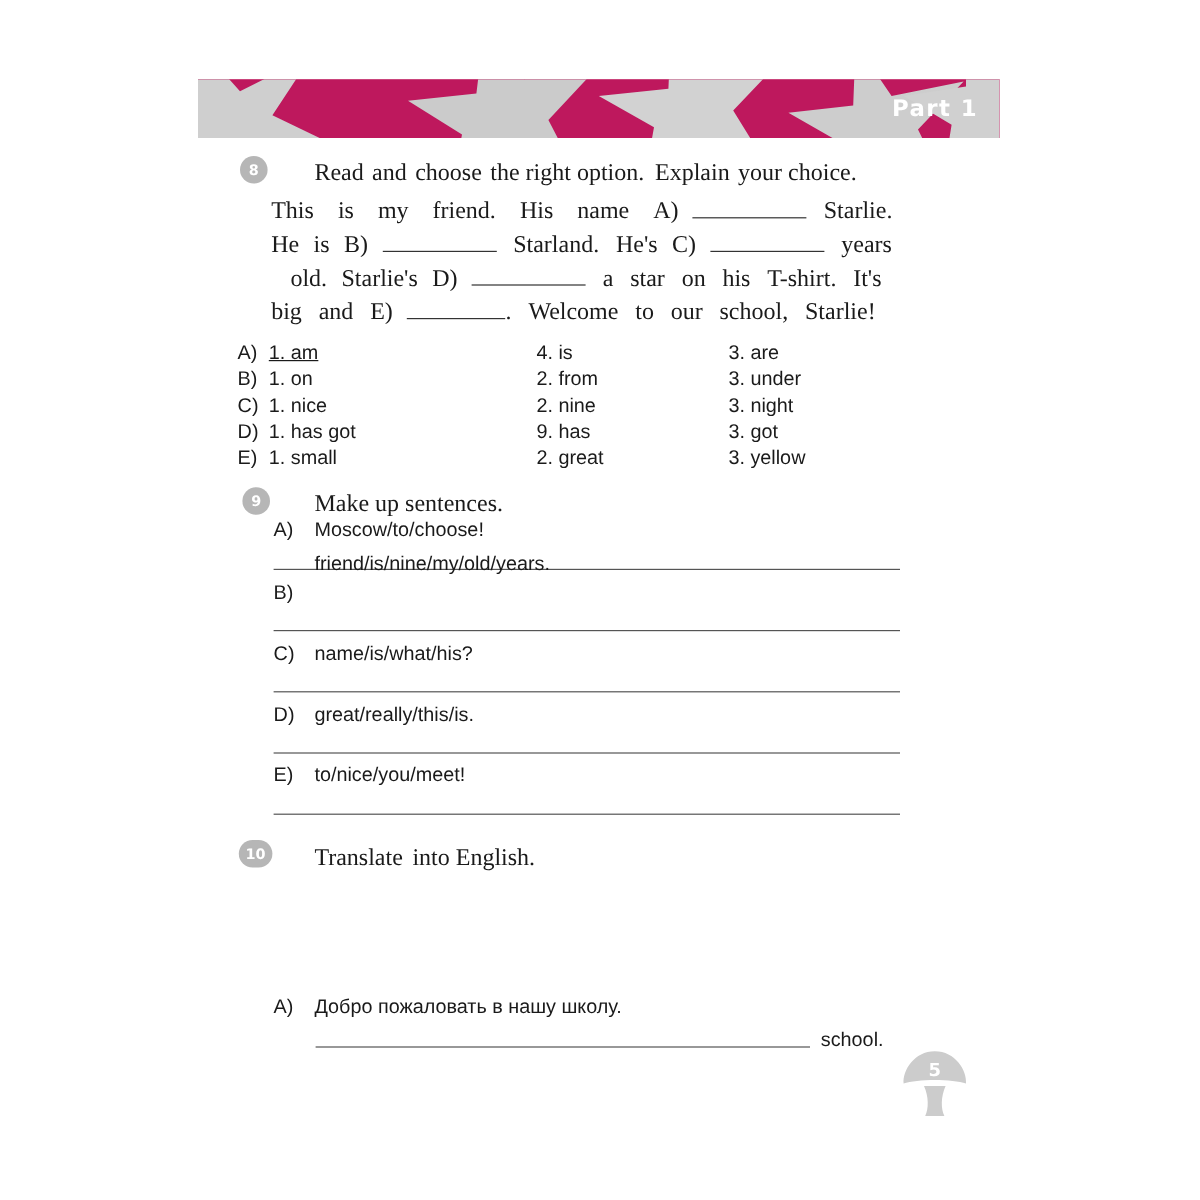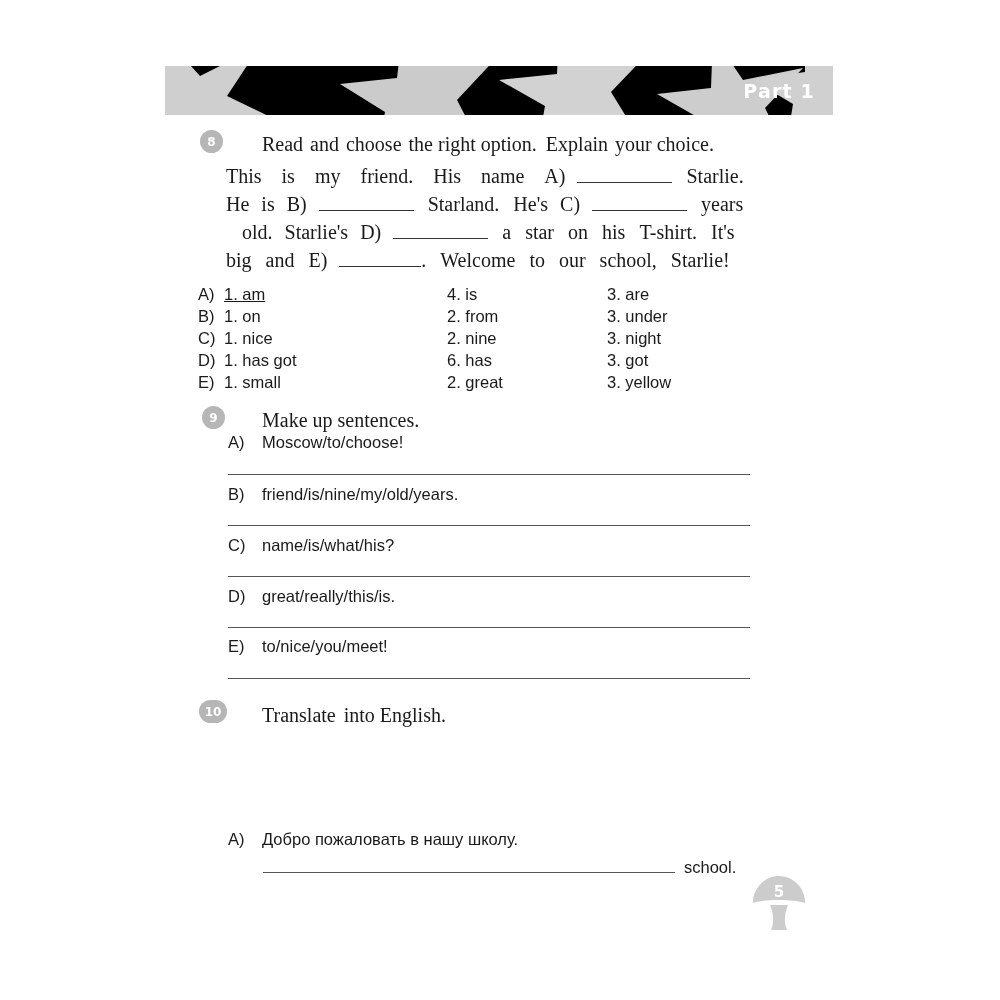--- a/index.html
+++ b/index.html
@@ -19,21 +19,21 @@
     position: absolute;
     left: 0; top: 0;
     width: 1000px; height: 1000px;
   }
 
   
   #header-banner {
     position: absolute;
     left: 165px; top: 66px;
     width: 668px; height: 49px;
-    background: #000000;
+    background: #be185d;
     overflow: hidden;
   }
   #header-banner .star {
     position: absolute;
     display: block;
   }
   #part-label {
     position: absolute;
     right: 18px; top: 50%;
     transform: translateY(-50%);
@@ -176,42 +176,42 @@
   <div class="t" style="left:447px; top:308px;">2.  from</div>
   <div class="t" style="left:607px; top:308px;">3.  under</div>
 
   <div class="t" style="left:198px; top:330px;">C)</div>
   <div class="t" style="left:224px; top:330px;">1.  nice</div>
   <div class="t" style="left:447px; top:330px;">2.  nine</div>
   <div class="t" style="left:607px; top:330px;">3.  night</div>
 
   <div class="t" style="left:198px; top:352px;">D)</div>
   <div class="t" style="left:224px; top:352px;">1.  has  got</div>
-  <div class="t" style="left:447px; top:352px;">6.  has</div>
+  <div class="t" style="left:447px; top:352px;">9.  has</div>
   <div class="t" style="left:607px; top:352px;">3.  got</div>
 
   <div class="t" style="left:198px; top:374px;">E)</div>
   <div class="t" style="left:224px; top:374px;">1.  small</div>
   <div class="t" style="left:447px; top:374px;">2.  great</div>
   <div class="t" style="left:607px; top:374px;">3.  yellow</div>
 
   <div class="ex-badge round" style="left:202px; top:406px;">
     <span>9</span>
   </div>
 
   <div class="row" style="left:262px; top:410px;">
     <span class="b">Make  up  sentences</span><span>.</span>
   </div>
 
   <div class="t" style="left:228px; top:434px;">A)</div>
   <div class="t" style="left:262px; top:434px;">Moscow/to/choose!</div>
   <div class="rule" style="left:228px; top:474px; width:522px;"></div>
 
   <div class="t" style="left:228px; top:486px;">B)</div>
-  <div class="t" style="left:262px; top:486px;">friend/is/nine/my/old/years.</div>
+  <div class="t" style="left:262px; top:462px;">friend/is/nine/my/old/years.</div>
   <div class="rule" style="left:228px; top:525px; width:522px;"></div>
 
   <div class="t" style="left:228px; top:537px;">C)</div>
   <div class="t" style="left:262px; top:537px;">name/is/what/his?</div>
   <div class="rule" style="left:228px; top:576px; width:522px;"></div>
 
   <div class="t" style="left:228px; top:588px;">D)</div>
   <div class="t" style="left:262px; top:588px;">great/really/this/is.</div>
   <div class="rule" style="left:228px; top:627px; width:522px;"></div>
 

